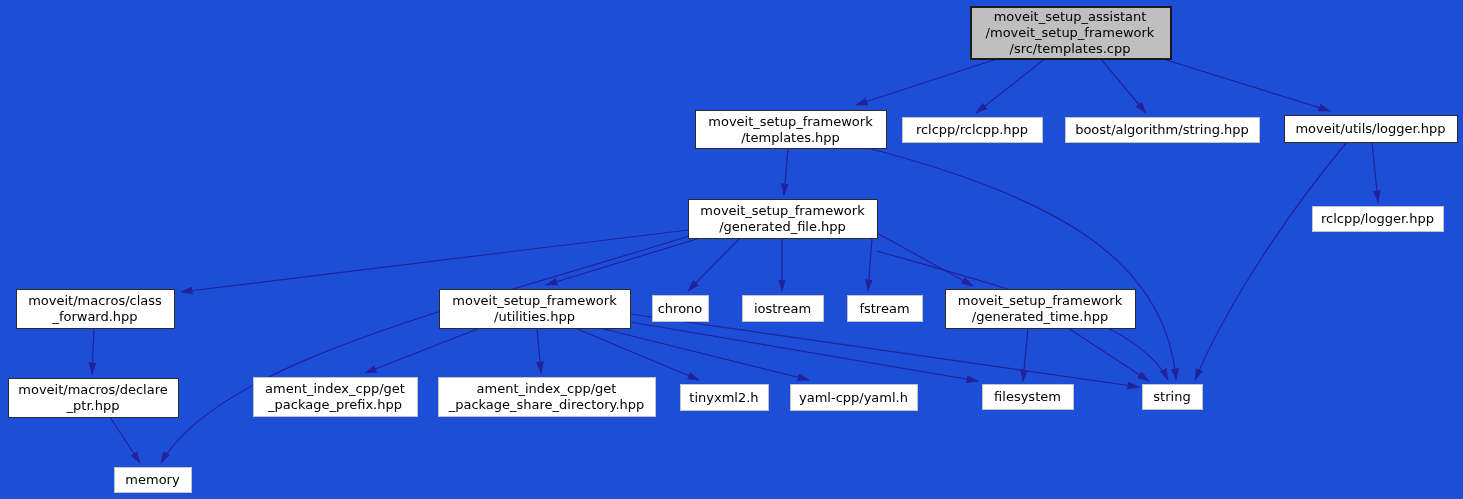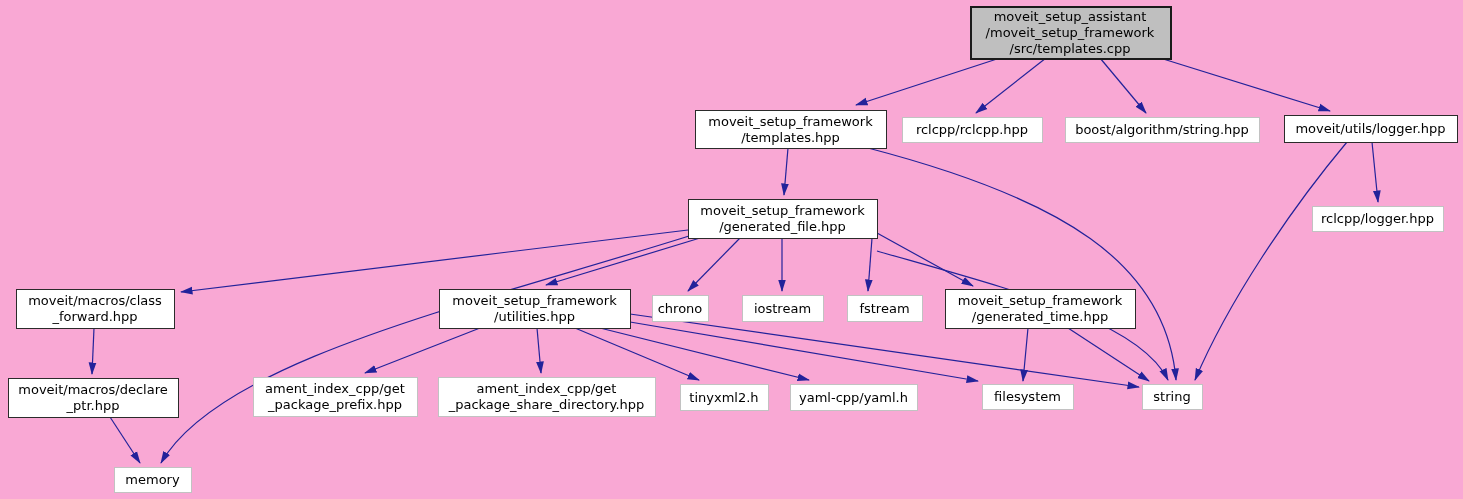--- a/index.html
+++ b/index.html
@@ -1,17 +1,17 @@
 <!DOCTYPE html>
 <html><head>
 <meta charset="utf-8">
 <style>
   html,body{margin:0;padding:0;background:#ffffff;}
   body{font-family:"DejaVu Sans", sans-serif;}
-  .stage{position:relative;width:1463px;height:499px;background:#f9a8d4;overflow:hidden;}
+  .stage{position:relative;width:1463px;height:499px;background:#1d4ed8;overflow:hidden;}
   svg{display:block;}
   .edge{fill:none;stroke-width:1.2px;}
   .node-rect{shape-rendering:crispEdges;}
   .node-label{font-size:13px;fill:#000000;}
   .node[data-interactable="true"]{cursor:pointer;}
 </style>
 </head>
 <body>
 
 <div class="stage" data-interactable="false">

